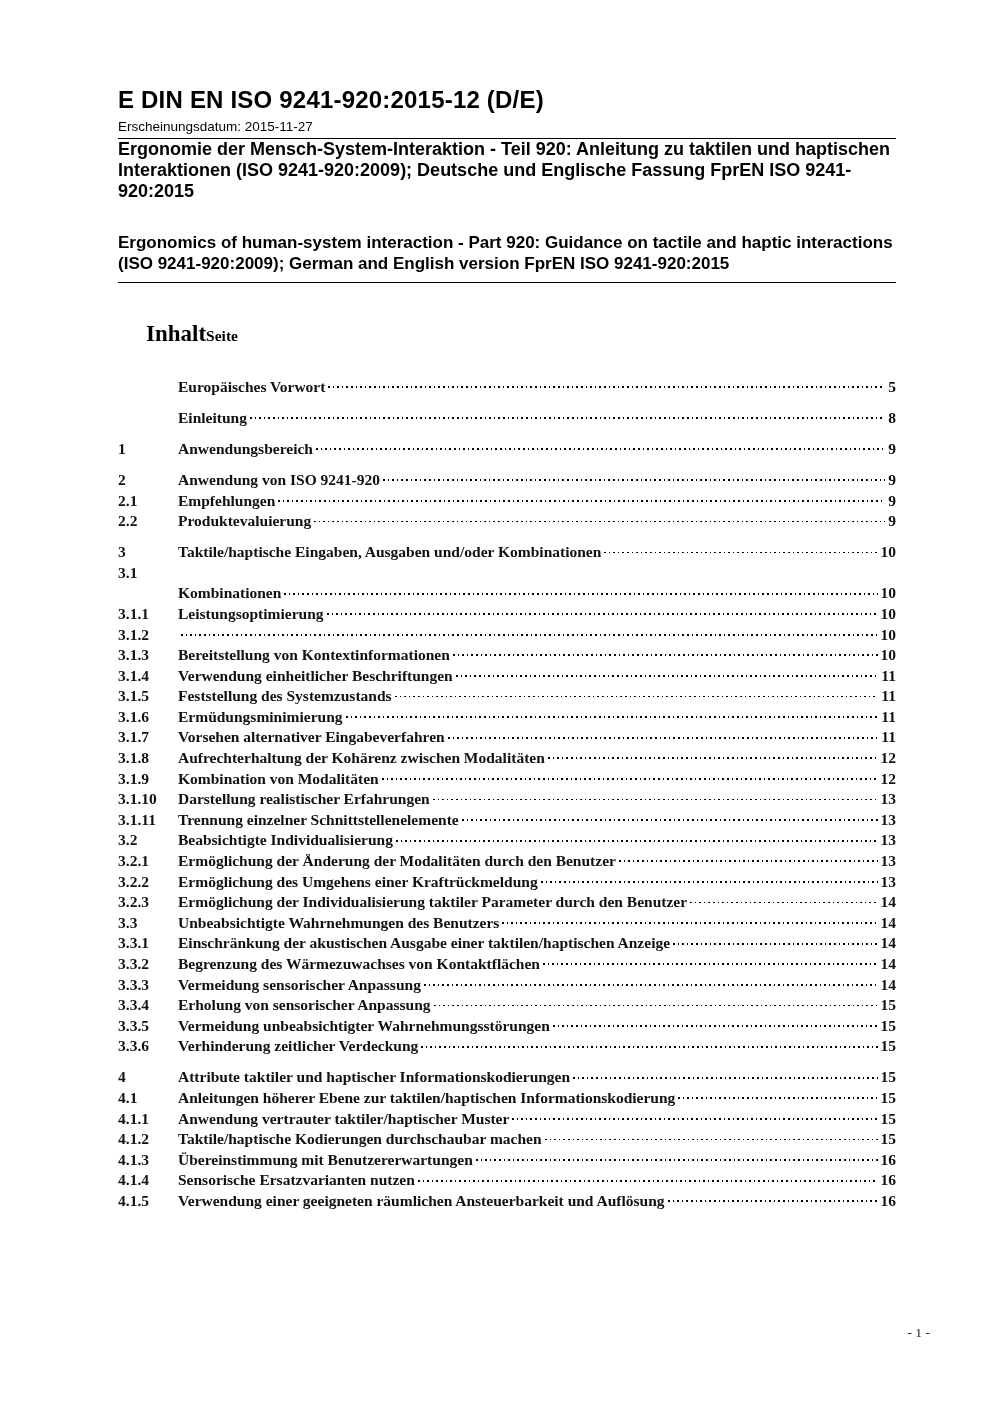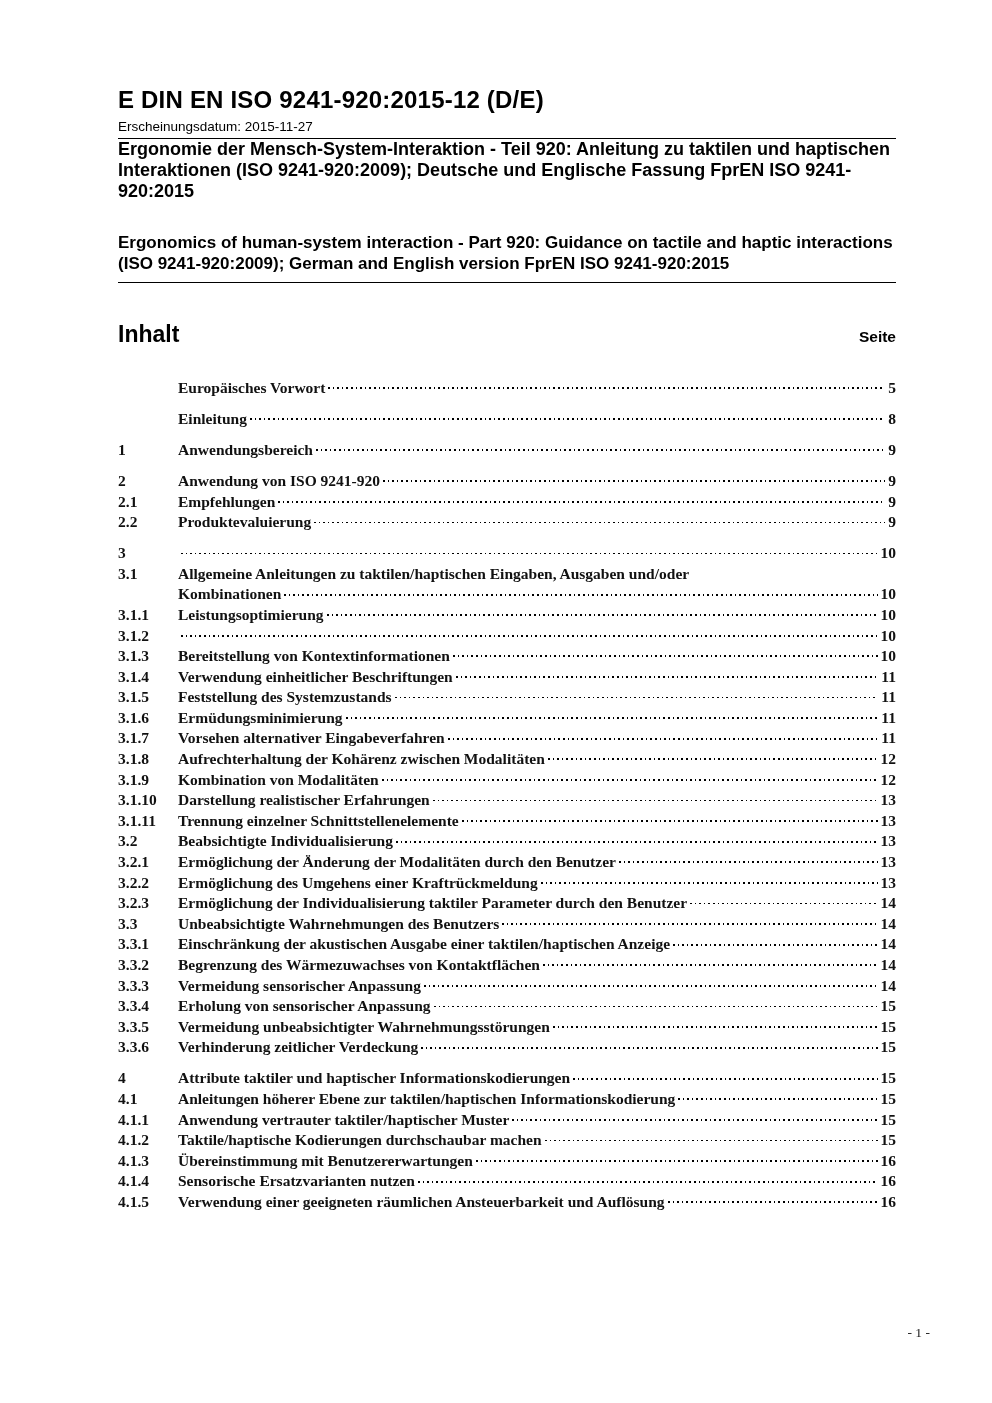--- a/index.html
+++ b/index.html
@@ -37,24 +37,24 @@
   }
   .title-en {
     margin-top: 30px;
     font-size: 17px;
     font-weight: bold;
     line-height: 21px;
   }
   .rule2 { margin-top: 8px; }
   .toc-header {
     display: flex;
-    justify-content: space-between;
     align-items: baseline;
     margin-top: 38px;
-    font-family: Liberation Sans, sans-serif;
+    font-family: Liberation Serif, serif;
+    margin-left: 28px;
   }
   .toc-heading {
     font-size: 23px;
     font-weight: bold;
   }
   .toc-page-label {
     font-size: 15.5px;
     font-weight: bold;
   }
   .toc {
@@ -152,26 +152,26 @@
         <span class="toc-page">9</span>
       </div>
       <div class="toc-row">
         <span class="toc-num">2.2</span>
         <span class="toc-title">Produktevaluierung</span>
         <span class="toc-dots"></span>
         <span class="toc-page">9</span>
       </div>
       <div class="toc-row gap">
         <span class="toc-num">3</span>
+        <span class="toc-title">Taktile/haptische Eingaben, Ausgaben und/oder Kombinationen</span>
         <span class="toc-dots"></span>
         <span class="toc-page">10</span>
       </div>
       <div class="toc-row">
         <span class="toc-num">3.1</span>
-        <span class="toc-title">Allgemeine Anleitungen zu taktilen/haptischen Eingaben, Ausgaben und/oder</span>
       </div>
       <div class="toc-row">
         <span class="toc-num"></span>
         <span class="toc-title">Kombinationen</span>
         <span class="toc-dots"></span>
         <span class="toc-page">10</span>
       </div>
       <div class="toc-row">
         <span class="toc-num">3.1.1</span>
         <span class="toc-title">Leistungsoptimierung</span>

